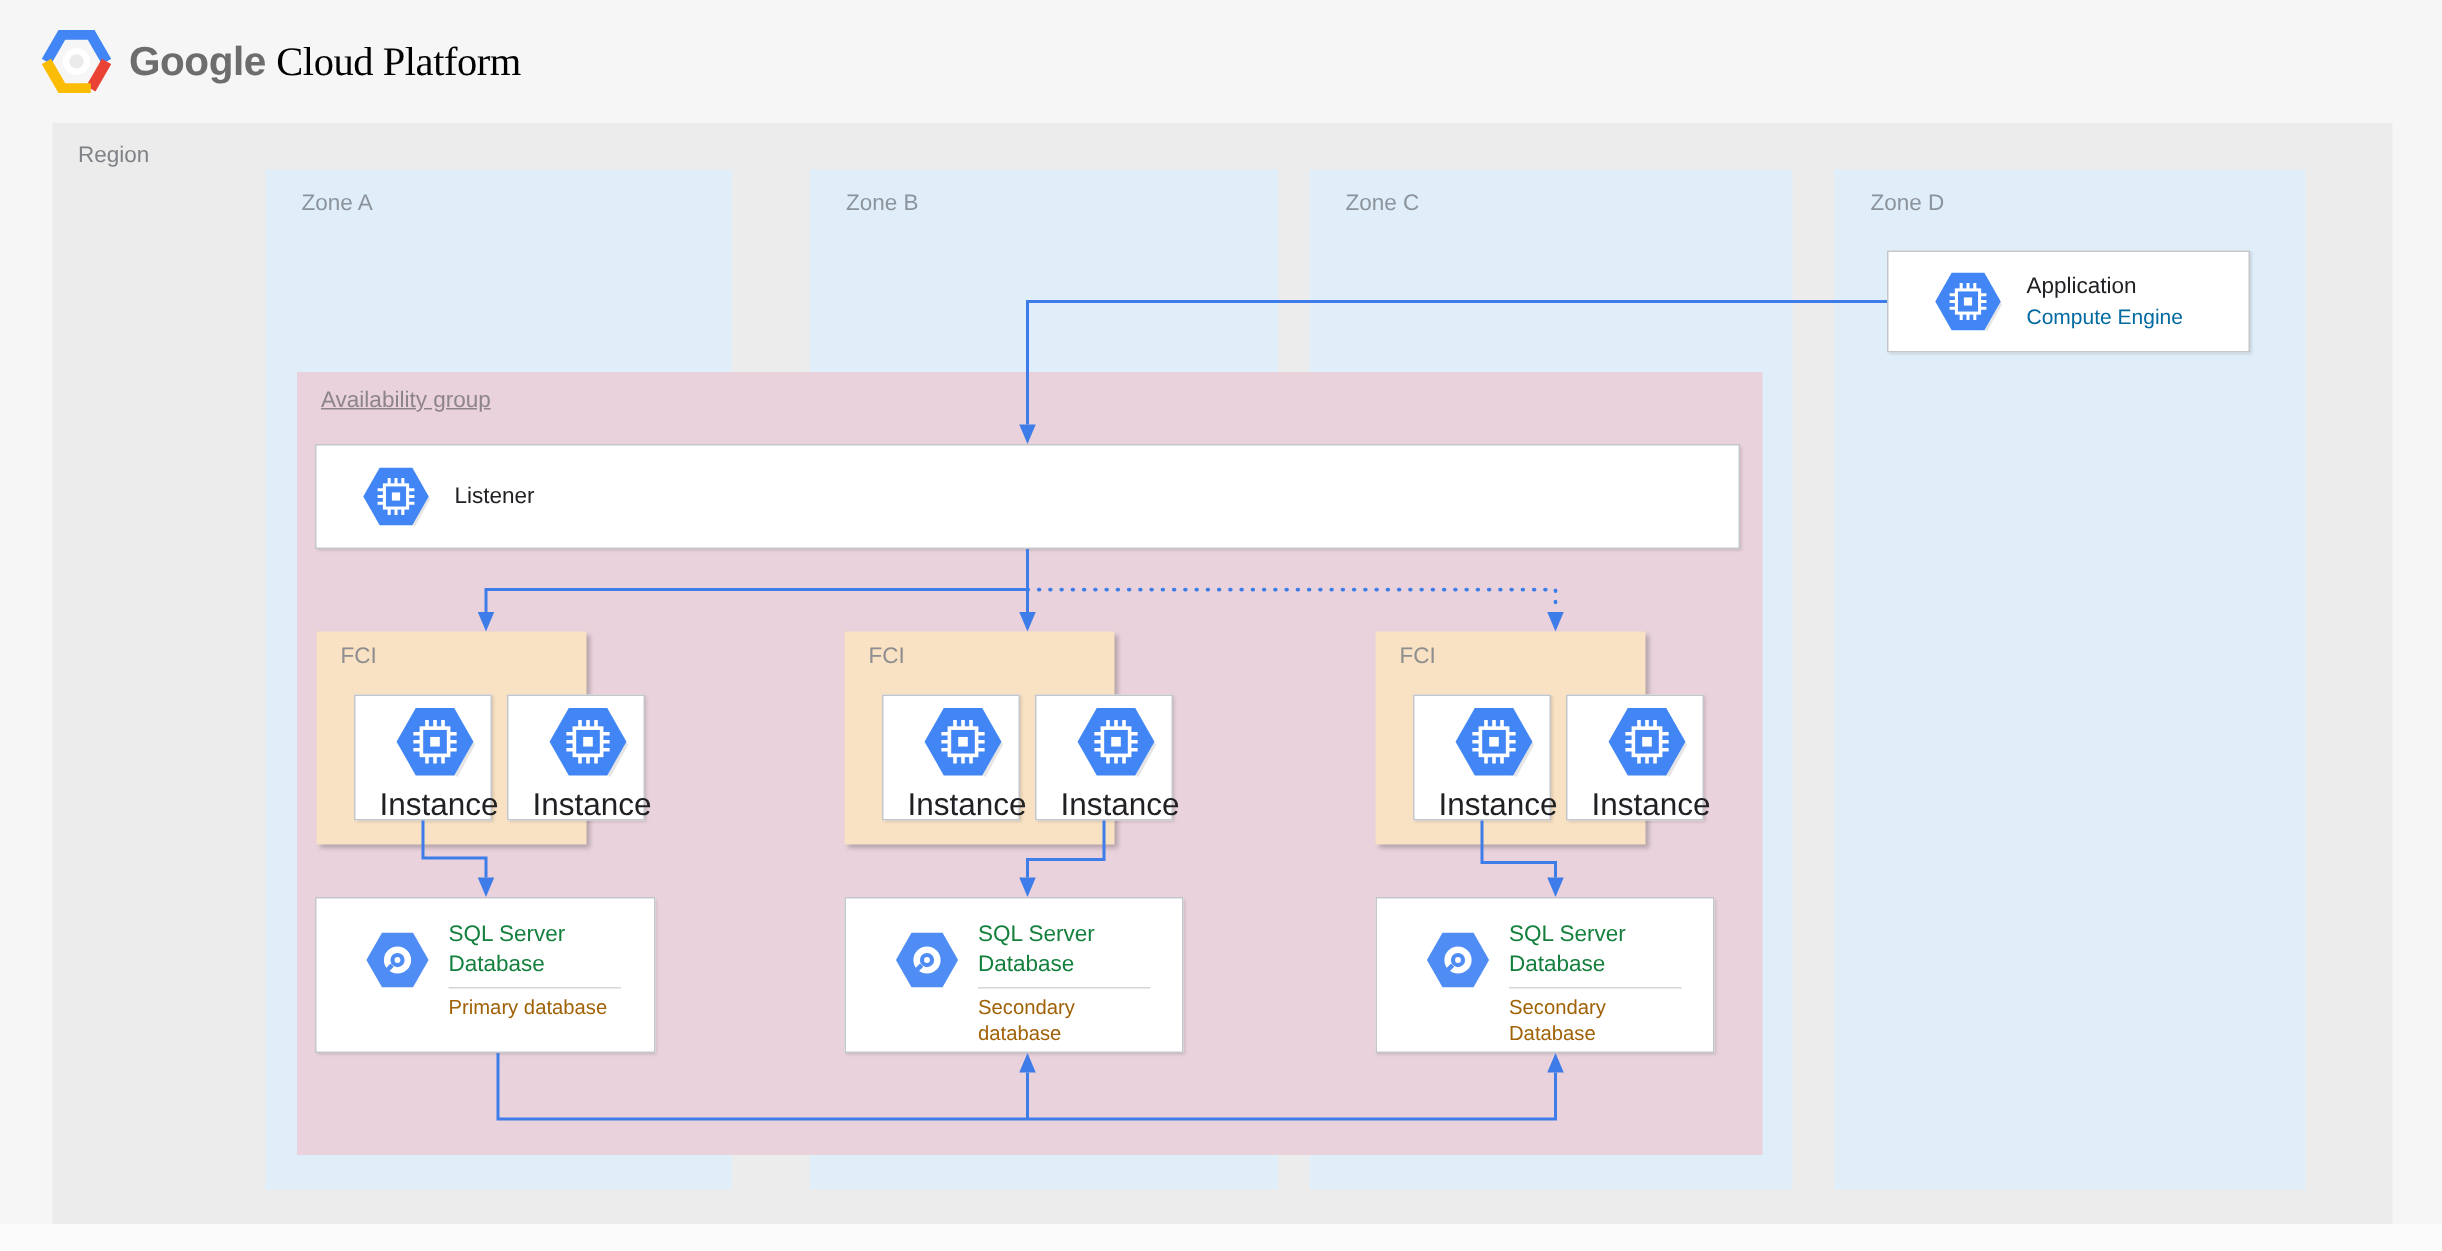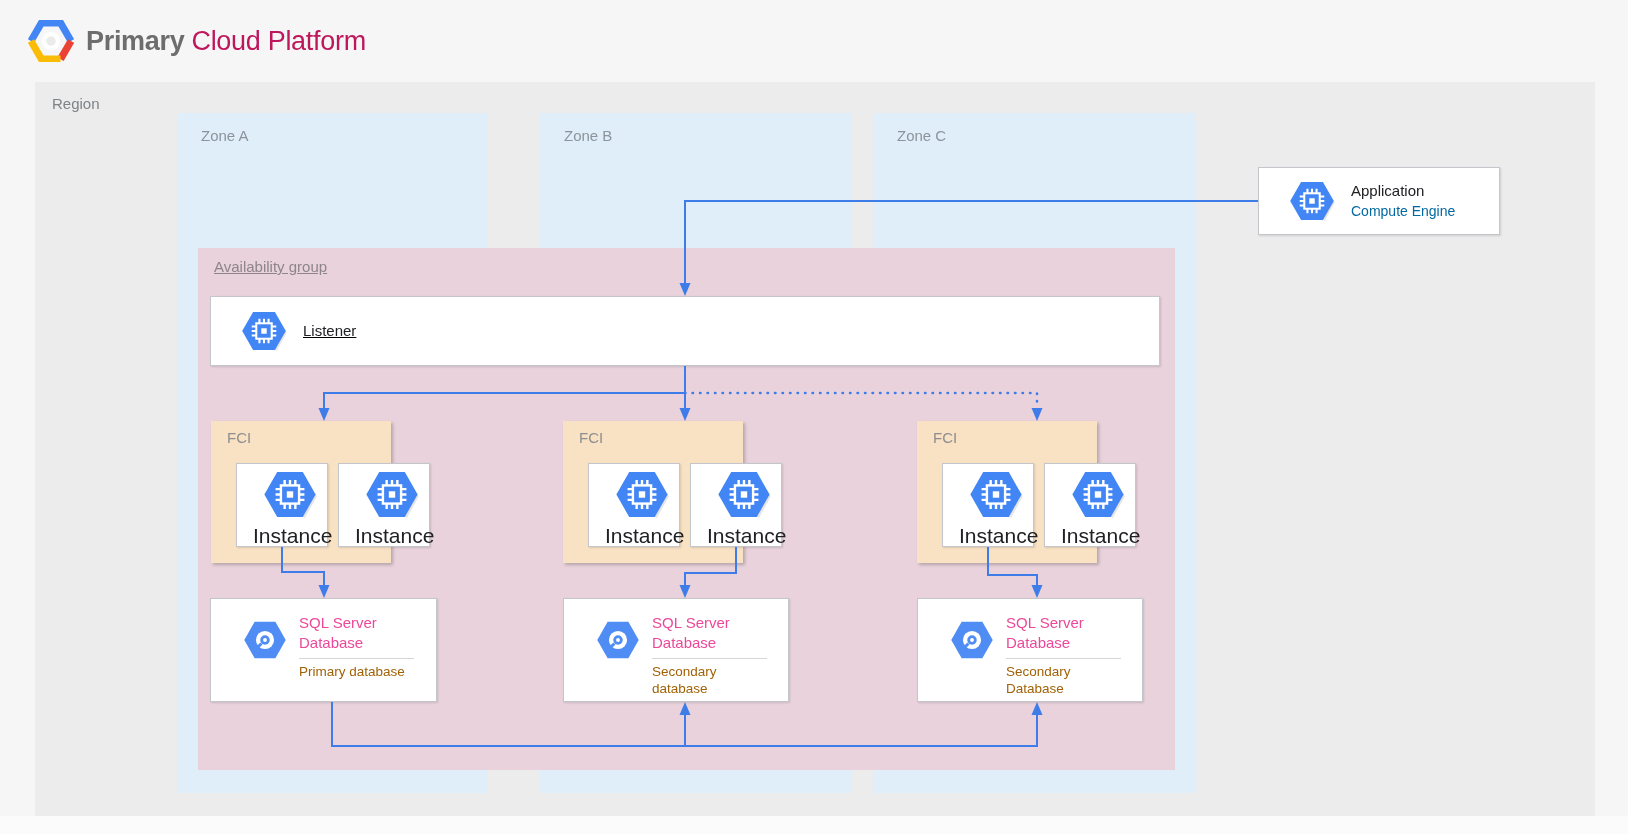--- a/index.html
+++ b/index.html
@@ -3,62 +3,62 @@
 <meta charset="utf-8">
 <style>
   html,body{margin:0;padding:0;}
   body{font-family:"Liberation Sans","DejaVu Sans",sans-serif;background:#f6f6f6;}
   #stage{position:relative;width:1628px;height:834px;background:#f6f6f6;overflow:hidden;}
 
   
   .logo{position:absolute;left:28px;top:20px;display:flex;align-items:center;gap:12px;}
   .logo-text{font-size:27px;color:#717171;letter-spacing:-0.3px;}
   .logo-text .g{font-weight:700;color:#6d6d6d;margin-right:7px;}
-  .logo-text .rest{font-weight:400;color:#be185d;}
+  .logo-text .rest{font-weight:400;color:#000000;font-family:Liberation Serif, serif;}
 
   
   .region{position:absolute;left:35px;top:82px;width:1560px;height:734px;background:#ececec;}
   .region-label{position:absolute;left:52px;top:95px;font-size:15px;color:#7f8387;}
   .zone{position:absolute;top:113px;height:680px;background:#e0eefa;}
   .zone-label{position:absolute;left:24px;top:14px;font-size:15px;color:#8c949b;}
   .zone-a{left:177px;width:311px;}
   .zone-b{left:540px;width:312px;}
   .zone-c{left:873px;width:322px;}
   .zone-d{left:1223px;width:314px;}
 
   
   .avail{position:absolute;left:198px;top:248px;width:977px;height:522px;background:#e9d2db;}
   .avail-label{position:absolute;left:16px;top:10px;font-size:15px;color:#8d858a;text-decoration:underline;}
 
   
   .card{position:absolute;background:#fff;border:1px solid #c3c7cb;box-shadow:1px 1px 2px rgba(0,0,0,.13);box-sizing:border-box;padding-left:16px;}
 
   
   .app-card{left:1258px;top:167px;width:242px;height:68px;display:flex;align-items:center;}
-  .listener-card{left:210px;top:296px;width:950px;height:70px;display:flex;align-items:center;text-decoration:underline;}
+  .listener-card{left:210px;top:296px;width:950px;height:70px;display:flex;align-items:center;}
   .hex-icon{width:46px;height:40px;margin-left:14px;flex:0 0 auto;}
   .card-texts{margin-left:16px;line-height:20px;}
   .card-title{font-size:15px;color:#202124;}
   .card-sub{font-size:14px;color:#0369a1;}
 
   
   .fci{position:absolute;top:421px;width:180px;height:142px;background:#f9e2c4;box-shadow:2px 2px 3px rgba(0,0,0,.22);}
   .fci-1{left:211px;} .fci-2{left:563px;} .fci-3{left:917px;}
   .fci-label{position:absolute;left:16px;top:8px;font-size:15px;color:#8e8e8e;}
   .inst{top:42px;width:92px;height:84px;text-align:center;}
   .inst-1{left:25px;} .inst-2{left:127px;}
   .inst .hex{width:54px;height:47px;margin:7px auto 0;}
   .inst-label{font-size:21px;color:#202124;margin-top:2px;}
 
   
   .db{top:598px;height:104px;display:flex;}
   .db-1{left:210px;width:227px;} .db-2{left:563px;width:226px;} .db-3{left:917px;width:226px;}
   .db .hex{width:44px;height:38px;margin:22px 0 0 16px;flex:0 0 auto;}
   .db-texts{margin-left:12px;margin-top:14px;}
-  .db-title{font-size:15px;color:#ec4899;line-height:20px;}
+  .db-title{font-size:15px;color:#15803d;line-height:20px;}
   .db-divider{width:115px;height:1px;background:#d6d6d6;margin:5px 0 4px;}
   .db-sub{font-size:13.5px;color:#a16207;line-height:17px;max-width:110px;}
 
   
   #wires{position:absolute;left:0;top:0;width:1628px;height:834px;pointer-events:none;z-index:9;}
   .wire{stroke:#3e7de9;stroke-width:2;fill:none;}
   .wire-dot{stroke:#3e7de9;stroke-width:2.5;fill:none;stroke-dasharray:0.5 7;stroke-linecap:round;}
   .head{fill:#3e7de9;}
 
   .bottom-strip{position:absolute;left:0;top:816px;width:1628px;height:18px;background:#fbfbfb;}
@@ -96,35 +96,38 @@
   </defs>
 </svg>
 
 <div id="stage">
 
   <div class="logo">
     <svg class="logo-hex" width="46" height="42">
         <use href="#gcp-logo"></use>
       </svg>
     <div class="logo-text">
-      <span class="g">Primary</span><span class="rest">Cloud Platform</span>
+      <span class="g">Google</span><span class="rest">Cloud Platform</span>
     </div>
   </div>
 
   <div class="region"></div>
   <div class="region-label">Region</div>
 
   <div class="zone zone-a">
     <div class="zone-label">Zone A</div>
   </div>
   <div class="zone zone-b">
     <div class="zone-label">Zone B</div>
   </div>
   <div class="zone zone-c">
     <div class="zone-label">Zone C</div>
+  </div>
+  <div class="zone zone-d">
+    <div class="zone-label">Zone D</div>
   </div>
 
   <div class="avail">
     <div class="avail-label">Availability group</div>
   </div>
 
   <div class="card app-card">
     <svg class="hex-icon">
         <use href="#hex-ce"></use>
       </svg>

